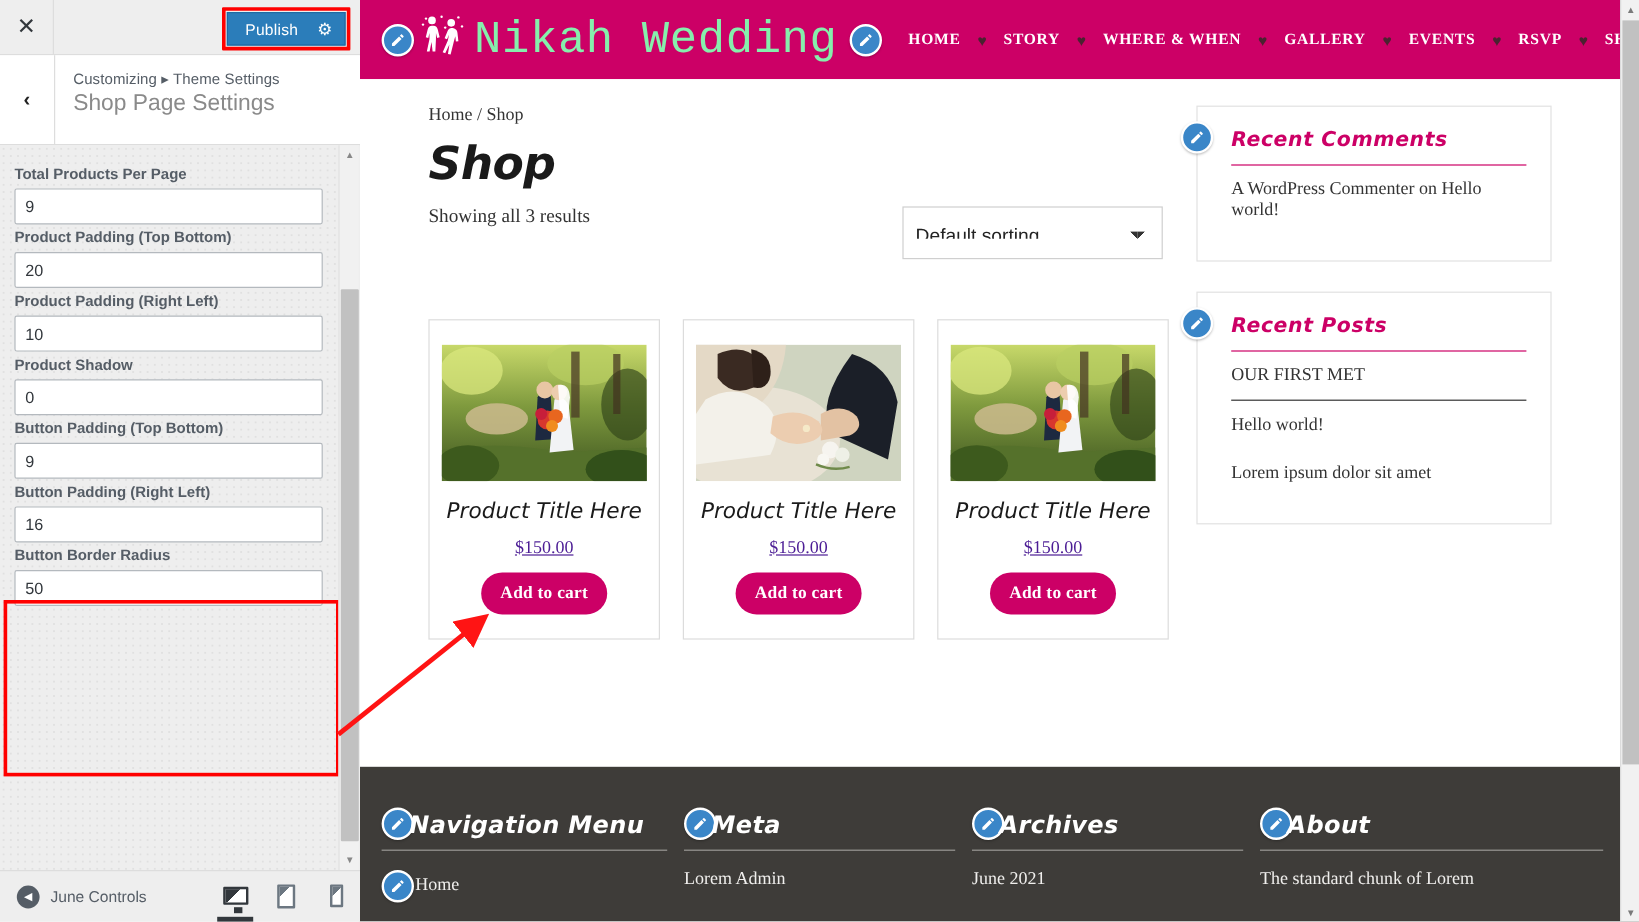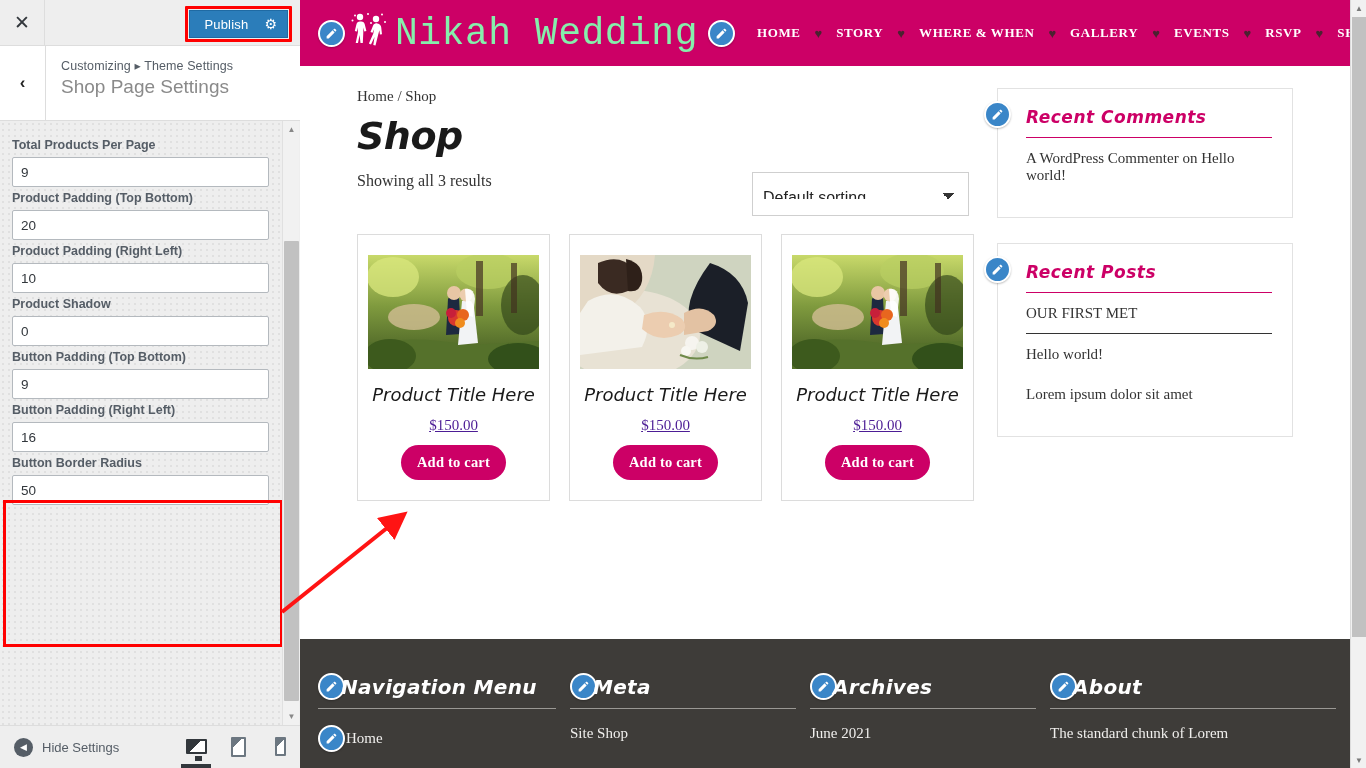--- a/index.html
+++ b/index.html
@@ -262,20 +262,21 @@
     background-size: 6px 6px, 6px 6px;
     background-repeat: no-repeat;
   }
   #products {
     display: flex; margin-top: 18px; gap: 19px;
   }
   .product-card {
     width: 193px; border: 1px solid #dcdcdc;
     background: #fff; padding: 20px 10px;
     text-align: center;
+    margin-top: 32px;
   }
   .product-img {
     width: 171px; height: 114px;
     margin: 0 auto; overflow: hidden;
   }
   .product-img svg { display: block; }
   .product-title {
     font-family: "DejaVu Sans", sans-serif;
     font-style: italic; font-size: 18px;
     color: #1a1a1a; line-height: 1.25;
@@ -439,21 +440,21 @@
 
   <div id="cust-scroll">
     <div id="cust-scroll-up">▲</div>
     <div id="cust-thumb"></div>
     <div id="cust-scroll-down">▼</div>
   </div>
 
   <div id="cust-bottom">
     <div id="hide-controls">
       <div id="hide-arrow">◀</div>
-      <div id="hide-label">Hide Settings</div>
+      <div id="hide-label">June Controls</div>
     </div>
     <div id="device-btns">
       <div class="device-btn active">
         <div class="dev-desktop"></div>
       </div>
       <div class="device-btn">
         <div class="dev-tablet"></div>
       </div>
       <div class="device-btn">
         <div class="dev-mobile"></div>
@@ -672,21 +673,21 @@
       <div class="footer-col fc-2">
         <div class="footer-head">
           <div class="edit-pin">
             <svg viewBox="0 0 24 24" fill="#fff">
                 <path d="M3 17.2V21h3.8L17.8 10 14 6.2 3 17.2zM20.7 7.0c.4-.4.4-1 0-1.4l-2.3-2.3c-.4-.4-1-.4-1.4 0l-1.8 1.8L19 8.8l1.7-1.8z"></path>
               </svg>
           </div>
           <div class="footer-title">Meta</div>
         </div>
         <div class="footer-item">
-          <span>Site Shop</span>
+          <span>Lorem Admin</span>
         </div>
       </div>
 
       <div class="footer-col fc-3">
         <div class="footer-head">
           <div class="edit-pin">
             <svg viewBox="0 0 24 24" fill="#fff">
                 <path d="M3 17.2V21h3.8L17.8 10 14 6.2 3 17.2zM20.7 7.0c.4-.4.4-1 0-1.4l-2.3-2.3c-.4-.4-1-.4-1.4 0l-1.8 1.8L19 8.8l1.7-1.8z"></path>
               </svg>
           </div>

